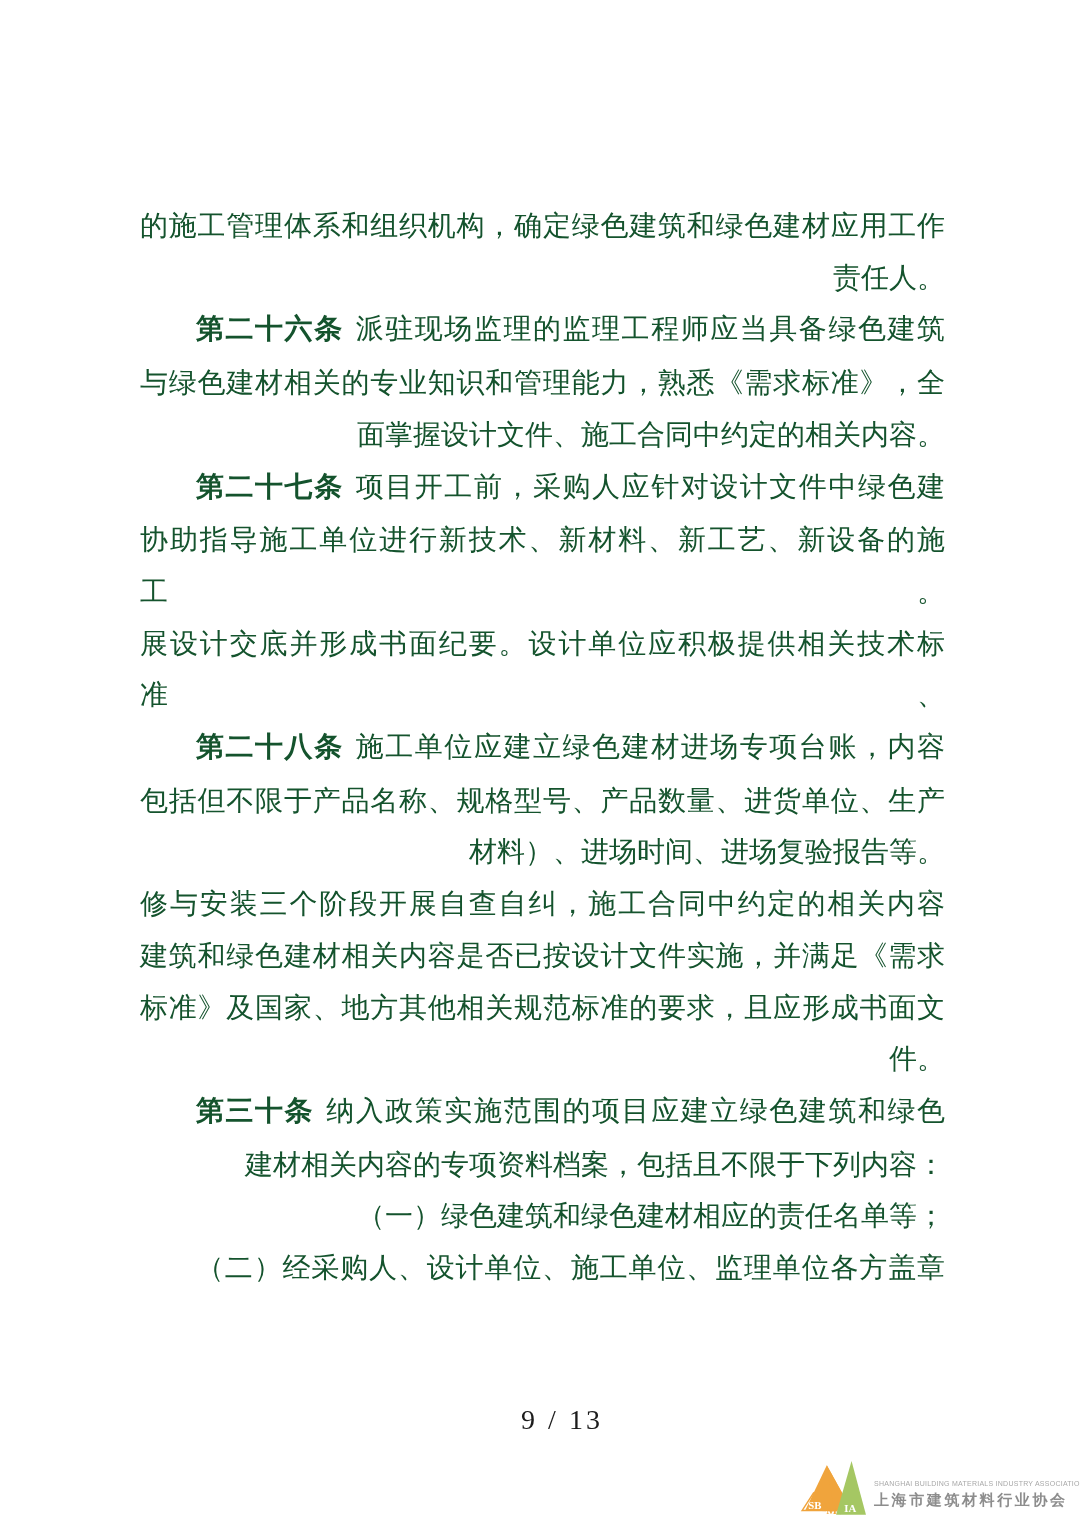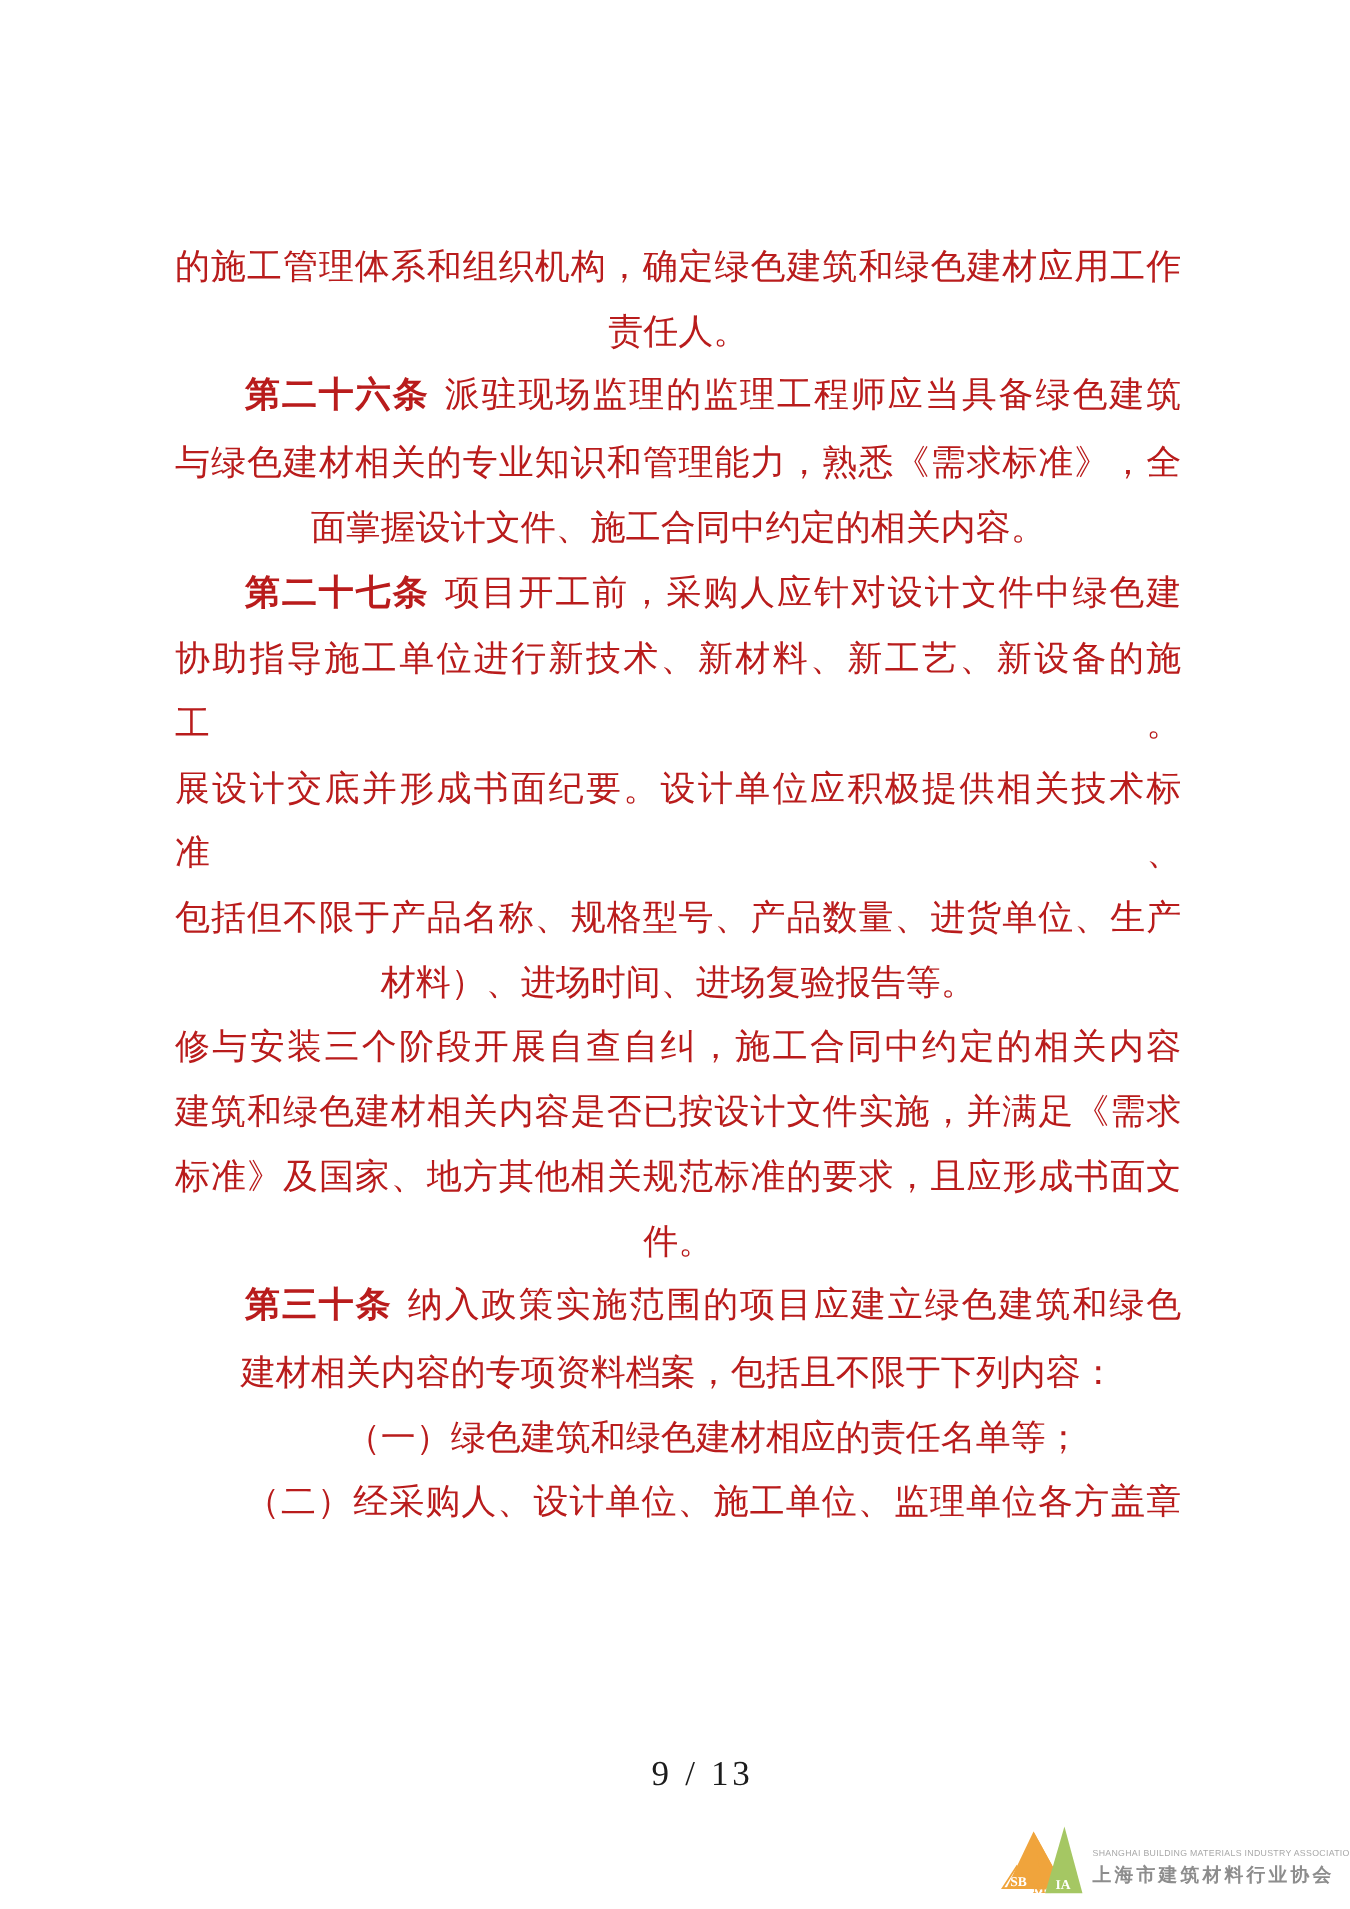--- a/index.html
+++ b/index.html
@@ -13,30 +13,30 @@
   }
   .page {
     position: absolute;
     inset: 0;
     background: #ffffff;
   }
   
   .doc-body {
     position: absolute;
     left: 140px;
-    top: 188px;
+    top: 200px;
     width: 805px;
     font-size: 28px;
     line-height: 51.7px;
-    color: #b91c1c;
+    color: #14532d;
     letter-spacing: 0;
   }
   .line {
     white-space: nowrap;
-    text-align: center;
+    text-align: right;
   }
   .line.fill {
     white-space: normal;
     text-align: justify;
     text-align-last: justify;
     text-justify: inter-character;
   }
   .line.indent { text-indent: 56px; }
   .art {
     font-weight: 700;
@@ -90,20 +90,21 @@
 
   <main class="doc-body">
       <div class="line fill"><span>的施工管理体系和组织机构，确定绿色建筑和绿色建材应用工作</span></div>
       <div class="line"><span>责任人。</span></div>
       <div class="line indent fill"><b class="art">第二十六条</b><span>派驻现场监理的监理工程师应当具备绿色建筑</span></div>
       <div class="line fill"><span>与绿色建材相关的专业知识和管理能力，熟悉《需求标准》，全</span></div>
       <div class="line"><span>面掌握设计文件、施工合同中约定的相关内容。</span></div>
       <div class="line indent fill"><b class="art">第二十七条</b><span>项目开工前，采购人应针对设计文件中绿色建</span></div>
       <div class="line fill"><span>协助指导施工单位进行新技术、新材料、新工艺、新设备的施工。</span></div>
       <div class="line fill"><span>展设计交底并形成书面纪要。设计单位应积极提供相关技术标准、</span></div>
+      <div class="line indent fill"><b class="art">第二十八条</b><span>施工单位应建立绿色建材进场专项台账，内容</span></div>
       <div class="line fill"><span>包括但不限于产品名称、规格型号、产品数量、进货单位、生产</span></div>
       <div class="line"><span>材料）、进场时间、进场复验报告等。</span></div>
       <div class="line fill"><span>修与安装三个阶段开展自查自纠，施工合同中约定的相关内容</span></div>
       <div class="line fill"><span>建筑和绿色建材相关内容是否已按设计文件实施，并满足《需求</span></div>
       <div class="line fill"><span>标准》及国家、地方其他相关规范标准的要求，且应形成书面文</span></div>
       <div class="line"><span>件。</span></div>
       <div class="line indent fill"><b class="art">第三十条</b><span>纳入政策实施范围的项目应建立绿色建筑和绿色</span></div>
       <div class="line"><span>建材相关内容的专项资料档案，包括且不限于下列内容：</span></div>
       <div class="line indent"><span>（一）绿色建筑和绿色建材相应的责任名单等；</span></div>
       <div class="line indent fill"><span>（二）经采购人、设计单位、施工单位、监理单位各方盖章</span></div>

